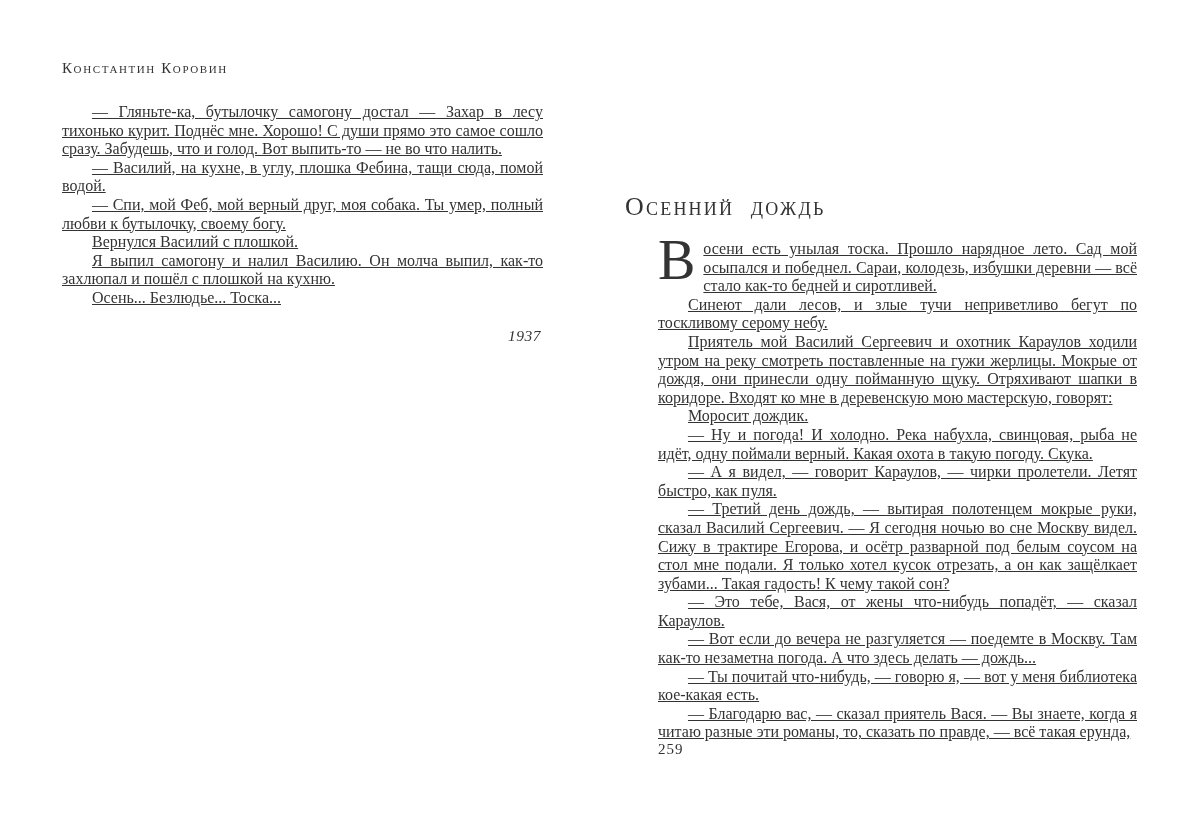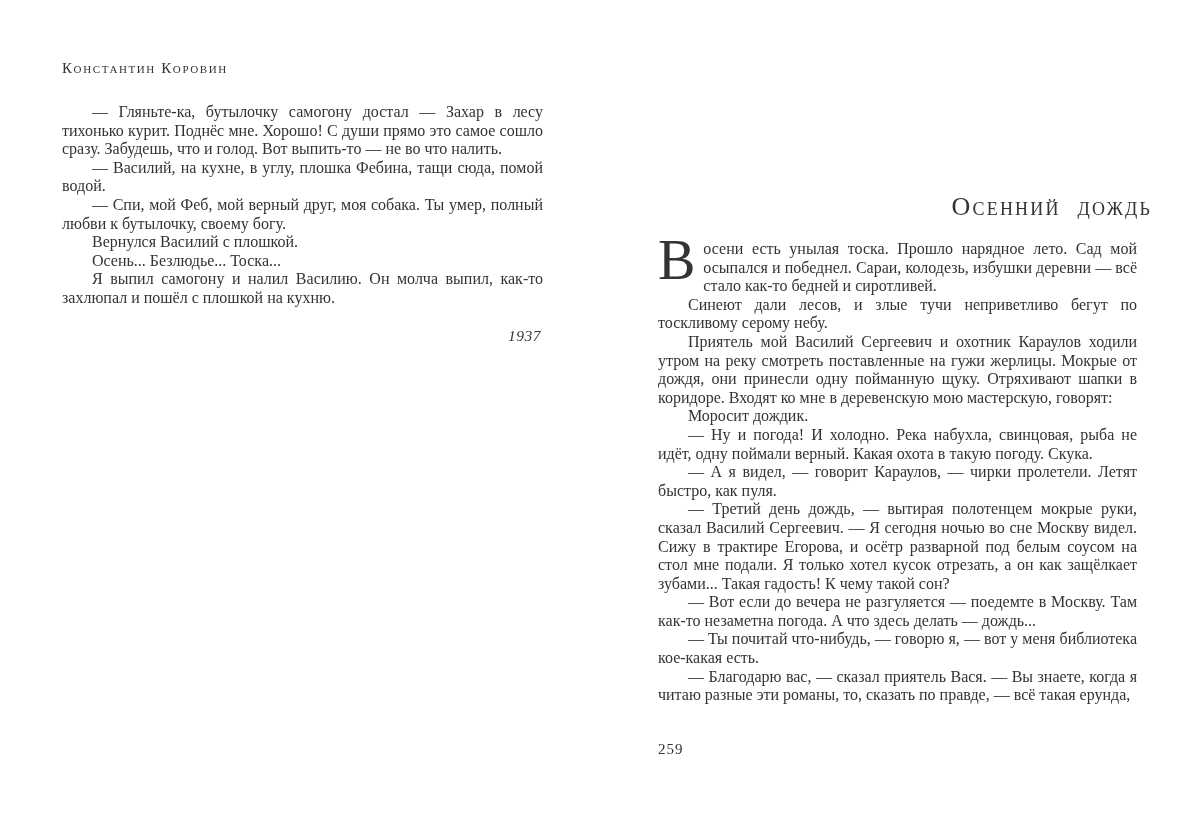--- a/index.html
+++ b/index.html
@@ -35,37 +35,38 @@
     top: 103px;
     width: 481px;
   }
   .page p {
     margin: 0;
     font-size: 16px;
     line-height: 18.6px;
     text-align: justify;
     text-indent: 30px;
     hyphens: auto;
+    text-decoration: underline;
     -webkit-hyphens: auto;
   }
   .date-line {
     margin-top: 19px;
     padding-right: 2px;
     text-align: right;
     font-style: italic;
     font-size: 15.5px;
     letter-spacing: 0.5px;
   }
   
   .chapter-title {
     position: absolute;
-    left: 673px;
+    left: 625px;
     top: 192px;
     width: 479px;
-    text-align: right;
+    text-align: left;
     font-variant: small-caps;
     font-size: 26px;
     letter-spacing: 2.2px;
     word-spacing: 8px;
     white-space: nowrap;
   }
   .right-body {
     position: absolute;
     left: 658px;
     top: 240px;
@@ -102,23 +103,23 @@
     <div class="left-body">
 
         <p>— Гляньте-ка, бутылочку самогону достал — Захар в лесу тихонько курит. Поднёс мне. Хорошо! С души прямо это самое сошло сразу. Забудешь, что и голод. Вот выпить-то — не во что налить.</p>
 
         <p>— Василий, на кухне, в углу, плошка Фебина, тащи сюда, помой водой.</p>
 
         <p>— Спи, мой Феб, мой верный друг, моя собака. Ты умер, полный любви к бутылочку, своему богу.</p>
 
         <p>Вернулся Василий с плошкой.</p>
 
+        <p>Я выпил самогону и налил Василию. Он молча выпил, как-то захлюпал и пошёл с плошкой на кухню.</p>
+
         <p>Осень... Безлюдье... Тоска...</p>
-
-        <p>Я выпил самогону и налил Василию. Он молча выпил, как-то захлюпал и пошёл с плошкой на кухню.</p>
       <div class="date-line">1937</div>
       </div>
   </div>
 
   <div class="page">
     <div class="chapter-title">Осенний дождь</div>
 
     <div class="right-body">
       <p class="opening">
         <span class="drop-cap">В</span><span>осени есть унылая тоска. Прошло нарядное лето. Сад мой осыпался и победнел. Сараи, колодезь, избушки деревни — всё стало как-то бедней и сиротливей.</span>
@@ -130,20 +131,21 @@
           <p>Приятель мой Василий Сергеевич и охотник Караулов ходили утром на реку смотреть поставленные на гужи жерлицы. Мокрые от дождя, они принесли одну пойманную щуку. Отряхивают шапки в коридоре. Входят ко мне в деревенскую мою мастерскую, говорят:</p>
 
           <p>Моросит дождик.</p>
 
           <p>— Ну и погода! И холодно. Река набухла, свинцовая, рыба не идёт, одну поймали верный. Какая охота в такую погоду. Скука.</p>
 
           <p>— А я видел, — говорит Караулов, — чирки пролетели. Летят быстро, как пуля.</p>
 
           <p>— Третий день дождь, — вытирая полотенцем мокрые руки, сказал Василий Сергеевич. — Я сегодня ночью во сне Москву видел. Сижу в трактире Егорова, и осётр разварной под белым соусом на стол мне подали. Я только хотел кусок отрезать, а он как защёлкает зубами... Такая гадость! К чему такой сон?</p>
 
+          <p>— Это тебе, Вася, от жены что-нибудь попадёт, — сказал Караулов.</p>
 
           <p>— Вот если до вечера не разгуляется — поедемте в Москву. Там как-то незаметна погода. А что здесь делать — дождь...</p>
 
           <p>— Ты почитай что-нибудь, — говорю я, — вот у меня библиотека кое-какая есть.</p>
 
           <p>— Благодарю вас, — сказал приятель Вася. — Вы знаете, когда я читаю разные эти романы, то, сказать по правде, — всё такая ерунда,</p>
         </div>
     </div>
 
     <div class="page-number">259</div>

